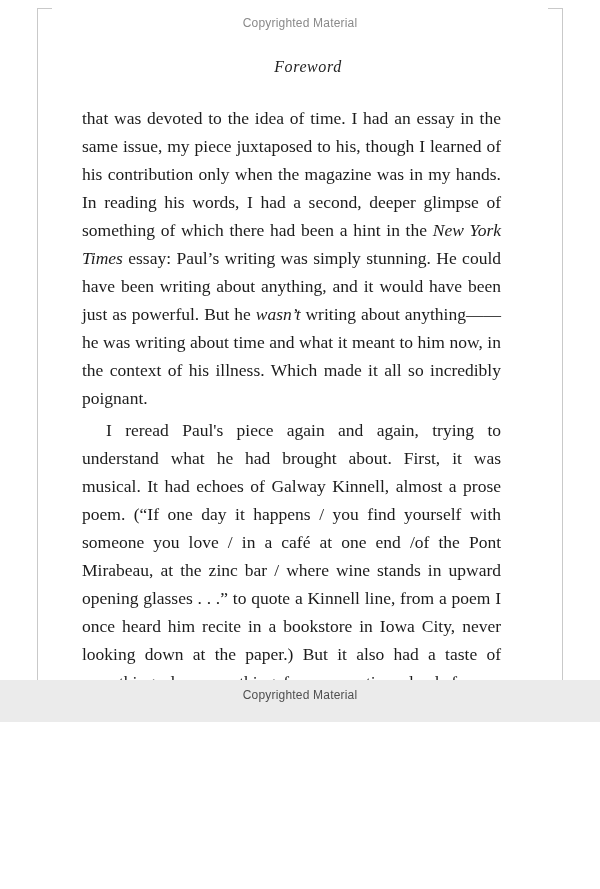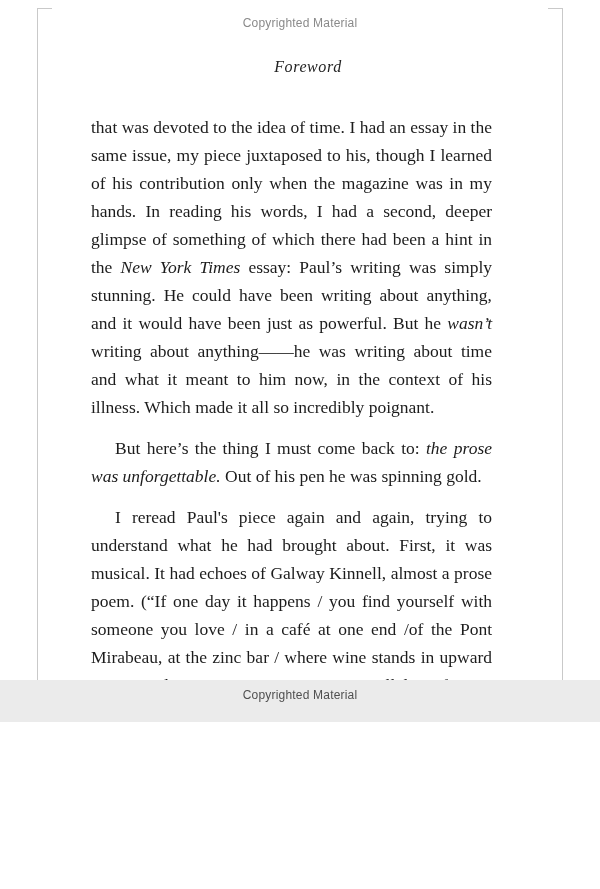--- a/index.html
+++ b/index.html
@@ -68,21 +68,21 @@
     position: absolute;
     top: 100px;
     left: 78px;
     width: 427px;
     font-size: 17.5px;
     line-height: 28px;
     text-align: justify;
     color: #1c1c1c;
   }
   .body-text p {
-    margin: 13px;
+    margin: 4px;
     padding: 0;
   }
   .body-text p.indent {
     text-indent: 24px;
   }
   .body-text em {
     font-style: italic;
   }
   .page-number {
     position: absolute;
@@ -117,21 +117,20 @@
 <div class="page">
 
   <div class="page-edge"></div>
 
   <div class="watermark-top">Copyrighted Material</div>
 
   <div class="running-head">Foreword</div>
 
   <div class="body-text">
       <p class=""><span>that was devoted to the idea of time. I had an essay in the same issue, my piece juxtaposed to his, though I learned of his contribution only when the magazine was in my hands. In reading his words, I had a second, deeper glimpse of something of which there had been a hint in the </span><em>New York Times</em><span> essay: Paul’s writing was simply stunning. He could have been writing about anything, and it would have been just as powerful. But he </span><em>wasn’t</em><span> writing about anything——he was writing about time and what it meant to him now, in the context of his illness. Which made it all so incredibly poignant.</span></p>
-      <p class="indent"><span>But here’s the thing I must come back to: </span><em>the prose was unforgettable.</em><span> Out of his pen he was spinning gold.</span></p>
       <p class="indent"><span>I reread Paul's piece again and again, trying to understand what he had brought about. First, it was musical. It had echoes of Galway Kinnell, almost a prose poem. (“If one day it happens / you find yourself with someone you love / in a café at one end /of the Pont Mirabeau, at the zinc bar / where wine stands in upward opening glasses . . .” to quote a Kinnell line, from a poem I once heard him recite in a bookstore in Iowa City, never looking down at the paper.) But it also had a taste of something else, something from an antique land, from a time</span></p>
     </div>
 
   <div class="page-number">xv</div>
 
   <div class="watermark-bottom-band">
     <div class="watermark-bottom">Copyrighted Material</div>
   </div>
 
 </div>

